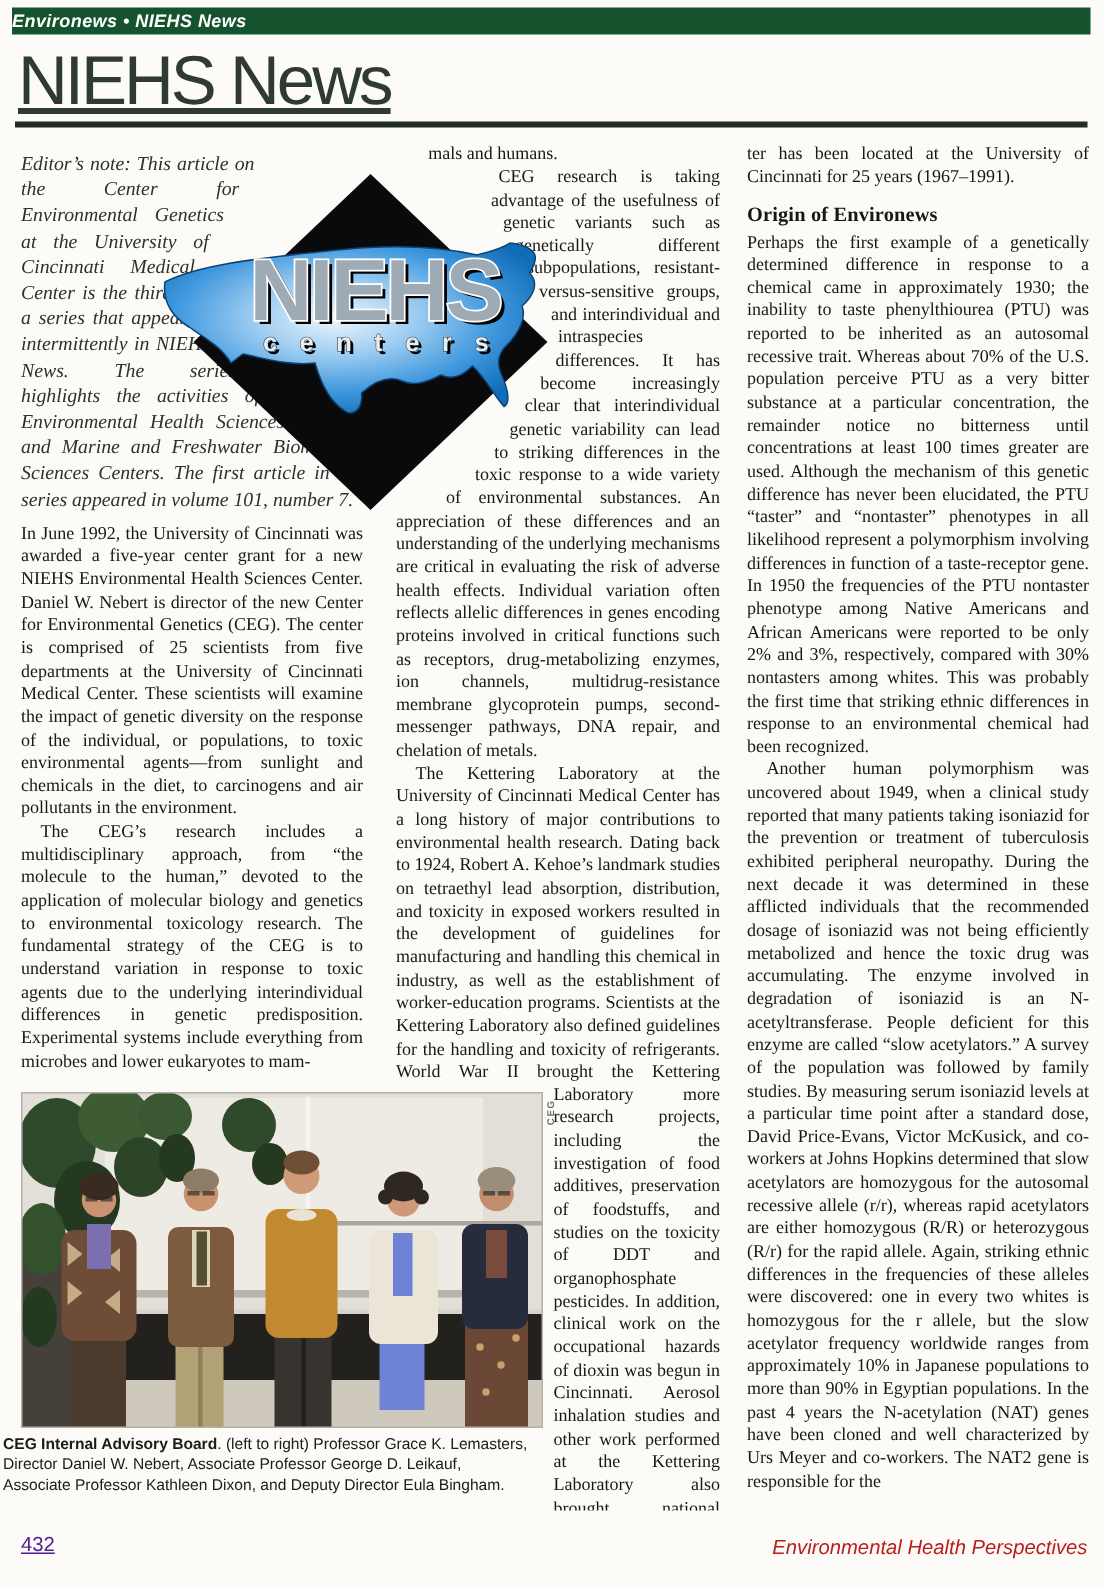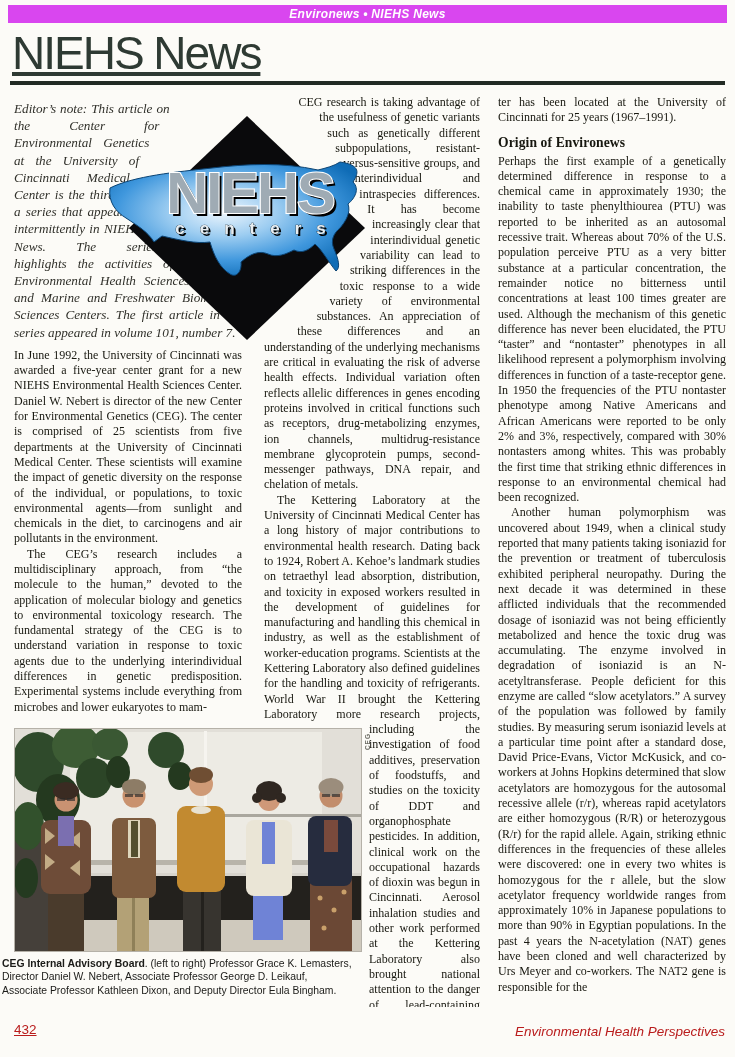--- a/index.html
+++ b/index.html
@@ -2,21 +2,21 @@
 <html lang="en"><head>
 <meta charset="utf-8">
 <style>
   html,body{margin:0;padding:0;}
   body{
     width:735px;height:1057px;position:relative;overflow:hidden;
     background:#fcfbf7;font-family:"Liberation Sans",sans-serif;
   }
   .banner{
     position:absolute;left:8px;right:8px;top:5px;height:18px;
-    background:#d946ef;color:#fff;text-align:center;
+    background:#14532d;color:#fff;
     font:italic bold 12px/18px "Liberation Sans",sans-serif;letter-spacing:.3px;
   }
   .masthead-title{
     position:absolute;left:12px;top:28px;
     font:400 46px/50px "Liberation Sans",sans-serif;
     color:#2e3a33;letter-spacing:-2px;text-decoration:underline;
   }
   .title-rule{position:absolute;left:10px;top:81px;width:715px;height:4px;background:#222b24;}
 
   .col{
@@ -59,21 +59,21 @@
   #photo-credit{
     position:absolute;left:364px;top:733px;z-index:5;
     font:600 6.5px "Liberation Sans",sans-serif;color:#6a6a62;
     writing-mode:vertical-rl;transform:rotate(180deg);letter-spacing:1px;
   }
   #caption{
     position:absolute;left:2px;top:957px;width:350px;z-index:5;
     font:10.4px/13.4px "Liberation Sans",sans-serif;color:#1b1b18;
   }
   .cap-lead{font-weight:bold;}
-  #page-num{position:absolute;left:14px;top:1022px;font:13.5px "Liberation Sans",sans-serif;color:#b91c1c;text-decoration:underline;}
+  #page-num{position:absolute;left:14px;top:1022px;font:13.5px "Liberation Sans",sans-serif;color:#4c1d95;text-decoration:underline;}
   #journal{position:absolute;right:10px;top:1024px;font:italic 13.5px "Liberation Sans",sans-serif;color:#b91c1c;text-align:right;}
 </style>
 </head>
 <body>
 
 <div class="banner">
   <span>Environews • NIEHS News</span>
 </div>
 
 <div class="masthead-title">NIEHS News</div>
@@ -85,20 +85,21 @@
   <div class="editors-note">
     <span class="note-spacer"></span>
     <span>Editor’s note: This article on the Center for Environmental Genetics at the University of Cincinnati Medical Center is the third in a series that appears intermittently in NIEHS News. The series highlights the activities of Environmental Health Sciences and Marine and Freshwater Biomedical Sciences Centers. The first article in the series appeared in volume 101, number 7.</span>
   </div>
   <p>In June 1992, the University of Cincinnati was awarded a five-year center grant for a new NIEHS Environmental Health Sciences Center. Daniel W. Nebert is director of the new Center for Environmental Genetics (CEG). The center is comprised of 25 scientists from five departments at the University of Cincinnati Medical Center. These scientists will examine the impact of genetic diversity on the response of the individual, or populations, to toxic environmental agents—from sunlight and chemicals in the diet, to carcinogens and air pollutants in the environment.</p>
   <p class="indent">The CEG’s research includes a multidisciplinary approach, from “the molecule to the human,” devoted to the application of molecular biology and genetics to environmental toxicology research. The fundamental strategy of the CEG is to understand variation in response to toxic agents due to the underlying interindividual differences in genetic predisposition. Experimental systems include everything from microbes and lower eukaryotes to mam-</p>
 </div>
 
 <div class="col" id="col-mid">
   <span class="mid-spacer"></span>
+  <p>mals and humans.</p>
   <p class="indent">CEG research is taking advantage of the usefulness of genetic variants such as genetically different subpopulations, resistant-versus-sensitive groups, and interindividual and intraspecies differences. It has become increasingly clear that interindividual genetic variability can lead to striking differences in the toxic response to a wide variety of environmental substances. An appreciation of these differences and an understanding of the underlying mechanisms are critical in evaluating the risk of adverse health effects. Individual variation often reflects allelic differences in genes encoding proteins involved in critical functions such as receptors, drug-metabolizing enzymes, ion channels, multidrug-resistance membrane glycoprotein pumps, second-messenger pathways, DNA repair, and chelation of metals.</p>
   <p class="indent">The Kettering Laboratory at the University of Cincinnati Medical Center has a long history of major contributions to environmental health research. Dating back to 1924, Robert A. Kehoe’s landmark studies on tetraethyl lead absorption, distribution, and toxicity in exposed workers resulted in the development of guidelines for manufacturing and handling this chemical in industry, as well as the establishment of worker-education programs. Scientists at the Kettering Laboratory also defined guidelines for the handling and toxicity of refrigerants. World War II brought the Kettering Laboratory more research projects, including the investigation of food additives, preservation of foodstuffs, and studies on the toxicity of DDT and organophosphate pesticides. In addition, clinical work on the occupational hazards of dioxin was begun in Cincinnati. Aerosol inhalation studies and other work performed at the Kettering Laboratory also brought national attention to the danger of lead-containing paints. An Environmental Health Sciences Cen-</p>
 </div>
 
 <div class="col" id="col-right">
   <p>ter has been located at the University of Cincinnati for 25 years (1967–1991).</p>
   <p class="sect-heading">Origin of Environews</p>
   <p>Perhaps the first example of a genetically determined difference in response to a chemical came in approximately 1930; the inability to taste phenylthiourea (PTU) was reported to be inherited as an autosomal recessive trait. Whereas about 70% of the U.S. population perceive PTU as a very bitter substance at a particular concentration, the remainder notice no bitterness until concentrations at least 100 times greater are used. Although the mechanism of this genetic difference has never been elucidated, the PTU “taster” and “nontaster” phenotypes in all likelihood represent a polymorphism involving differences in function of a taste-receptor gene. In 1950 the frequencies of the PTU nontaster phenotype among Native Americans and African Americans were reported to be only 2% and 3%, respectively, compared with 30% nontasters among whites. This was probably the first time that striking ethnic differences in response to an environmental chemical had been recognized.</p>
   <p class="indent">Another human polymorphism was uncovered about 1949, when a clinical study reported that many patients taking isoniazid for the prevention or treatment of tuberculosis exhibited peripheral neuropathy. During the next decade it was determined in these afflicted individuals that the recommended dosage of isoniazid was not being efficiently metabolized and hence the toxic drug was accumulating. The enzyme involved in degradation of isoniazid is an N-acetyltransferase. People deficient for this enzyme are called “slow acetylators.” A survey of the population was followed by family studies. By measuring serum isoniazid levels at a particular time point after a standard dose, David Price-Evans, Victor McKusick, and co-workers at Johns Hopkins determined that slow acetylators are homozygous for the autosomal recessive allele (r/r), whereas rapid acetylators are either homozygous (R/R) or heterozygous (R/r) for the rapid allele. Again, striking ethnic differences in the frequencies of these alleles were discovered: one in every two whites is homozygous for the r allele, but the slow acetylator frequency worldwide ranges from approximately 10% in Japanese populations to more than 90% in Egyptian populations. In the past 4 years the N-acetylation (NAT) genes have been cloned and well characterized by Urs Meyer and co-workers. The NAT2 gene is responsible for the</p>
 </div>

